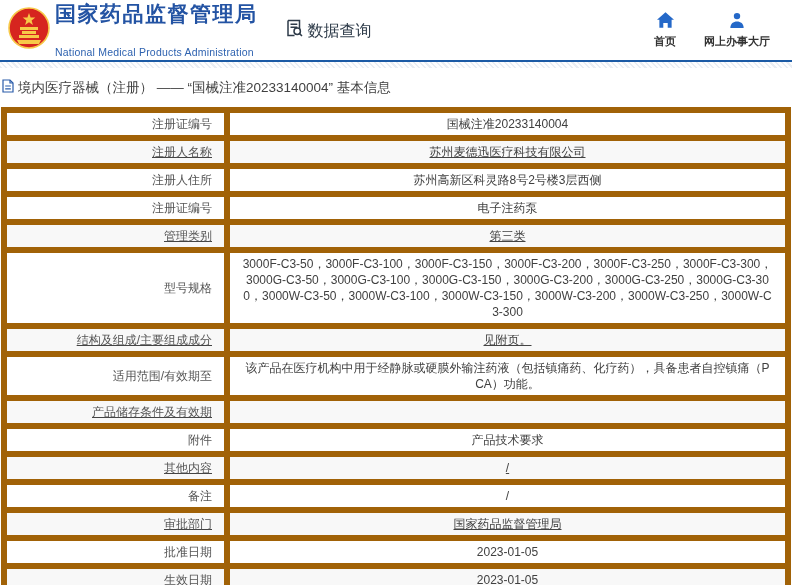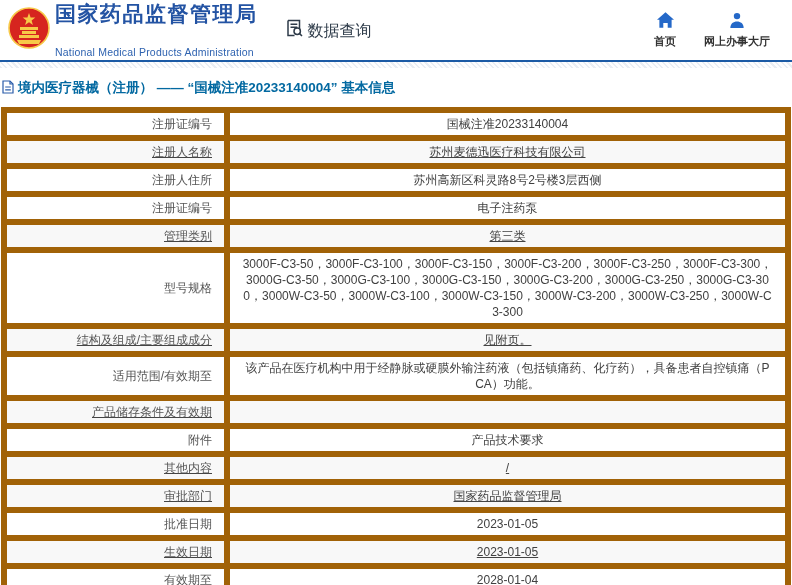--- a/index.html
+++ b/index.html
@@ -22,22 +22,22 @@
   .header-nav{margin-left:auto;display:flex;gap:28px;font-weight:bold;}
   .nav-item{display:flex;flex-direction:column;align-items:center;font-size:11px;color:#333;cursor:pointer;line-height:13px;}
   .nav-item svg{margin-bottom:4px;}
   
   .header-rule{
     border-top:2px solid #1b5aa5;height:6px;
     background:repeating-linear-gradient(45deg,#e9edf3 0 1.5px,#fdfdfe 1.5px 4px);
   }
   
   .breadcrumb{
-    display:flex;align-items:flex-end;gap:4px;
-    color:#0369a1;font-size:13.5px;padding:11px 0 10px 2px;font-weight:bold;
+    display:flex;align-items:flex-start;gap:4px;
+    color:#404040;font-size:13.5px;padding:11px 0 10px 2px;
   }
   
   table.info{
     width:790px;margin:0 1px;border-collapse:collapse;table-layout:fixed;
     font-size:12px;color:#444;
   }
   table.info td{
     border:6px solid #a16207;padding:3px 12px;line-height:16px;
     vertical-align:middle;word-break:break-all;
   }
@@ -150,20 +150,24 @@
       <td class="val"></td>
     </tr>
     <tr>
       <td class="lbl">附件</td>
       <td class="val">产品技术要求</td>
     </tr>
     <tr class="stripe">
       <td class="lbl">其他内容</td>
       <td class="val">/</td>
     </tr>
+    <tr>
+      <td class="lbl">备注</td>
+      <td class="val">/</td>
+    </tr>
     <tr class="stripe">
       <td class="lbl">审批部门</td>
       <td class="val">国家药品监督管理局</td>
     </tr>
     <tr>
       <td class="lbl">批准日期</td>
       <td class="val">2023-01-05</td>
     </tr>
     <tr class="stripe">
       <td class="lbl">生效日期</td>

